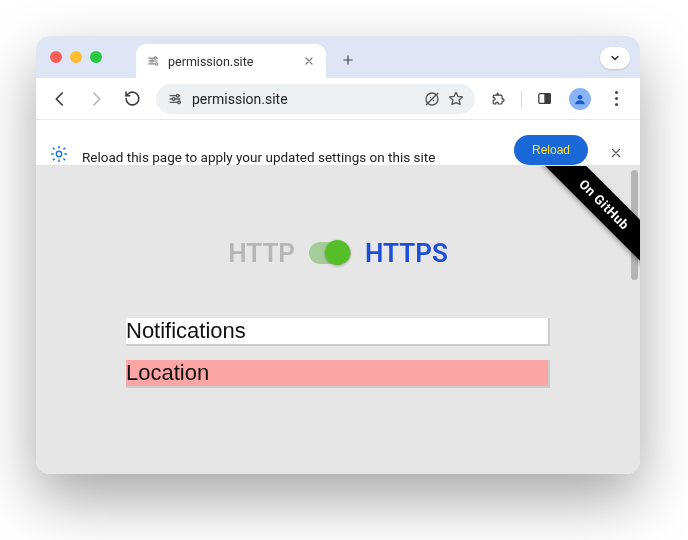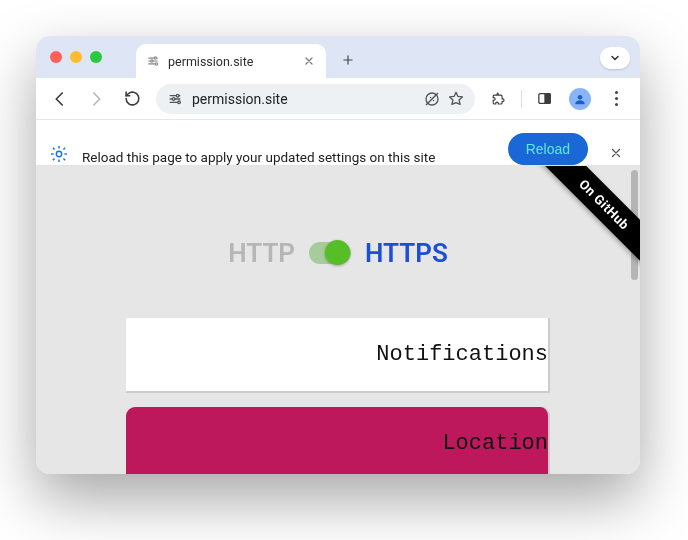--- a/index.html
+++ b/index.html
@@ -118,25 +118,25 @@
       align-items:flex-end;
       padding: 0 12px;
       gap: 12px;
       font-size: 13.5px;
       color: #222;
     }
     .info-gear { width:22px; height:22px; display:flex; align-items:center; justify-content:center; color:#1a73e8; }
     .info-msg { flex:1; }
     .reload-btn {
       background:#1a67d8;
-      color:#5eead4;
+      color:#fde047;
       border:none;
       padding: 8px 18px;
       border-radius: 18px;
-      font-size: 14px;
+      font-size: 12px;
       font-weight: 500;
       cursor:pointer;
     }
     .info-close { width:24px; height:24px; display:flex; align-items:center; justify-content:center; color:#555; cursor:pointer; margin-left:4px;}
     
     .content {
       flex:1;
       background:#e6e6e6;
       position:relative;
       overflow:hidden;
@@ -196,34 +196,33 @@
     }
     .perm-buttons {
       display:flex;
       flex-direction:column;
       align-items:center;
       gap: 14px;
       padding: 0 90px;
     }
     .perm-btn {
       width: 100%;
-      padding: 24px 0;
-      text-align:right;
+      padding: 0 0;
+      text-align:left;
       font-size: 22px;
       background:#fff;
       color:#111;
       border:none;
       border-bottom: 2px solid #ccc;
       border-right: 2px solid #ccc;
       cursor:pointer;
-      font-family: Liberation Mono, monospace;
+      font-family: Liberation Sans, sans-serif;
     }
     .perm-btn.denied {
-      background:#be185d;
-      border-radius:9px;
+      background:#fca5a5;
     }
     svg { display:block; }
   </style>
 </head>
 <body>
 
 <div class="window">
 
   <div class="titlebar">
     <div class="traffic-lights">

